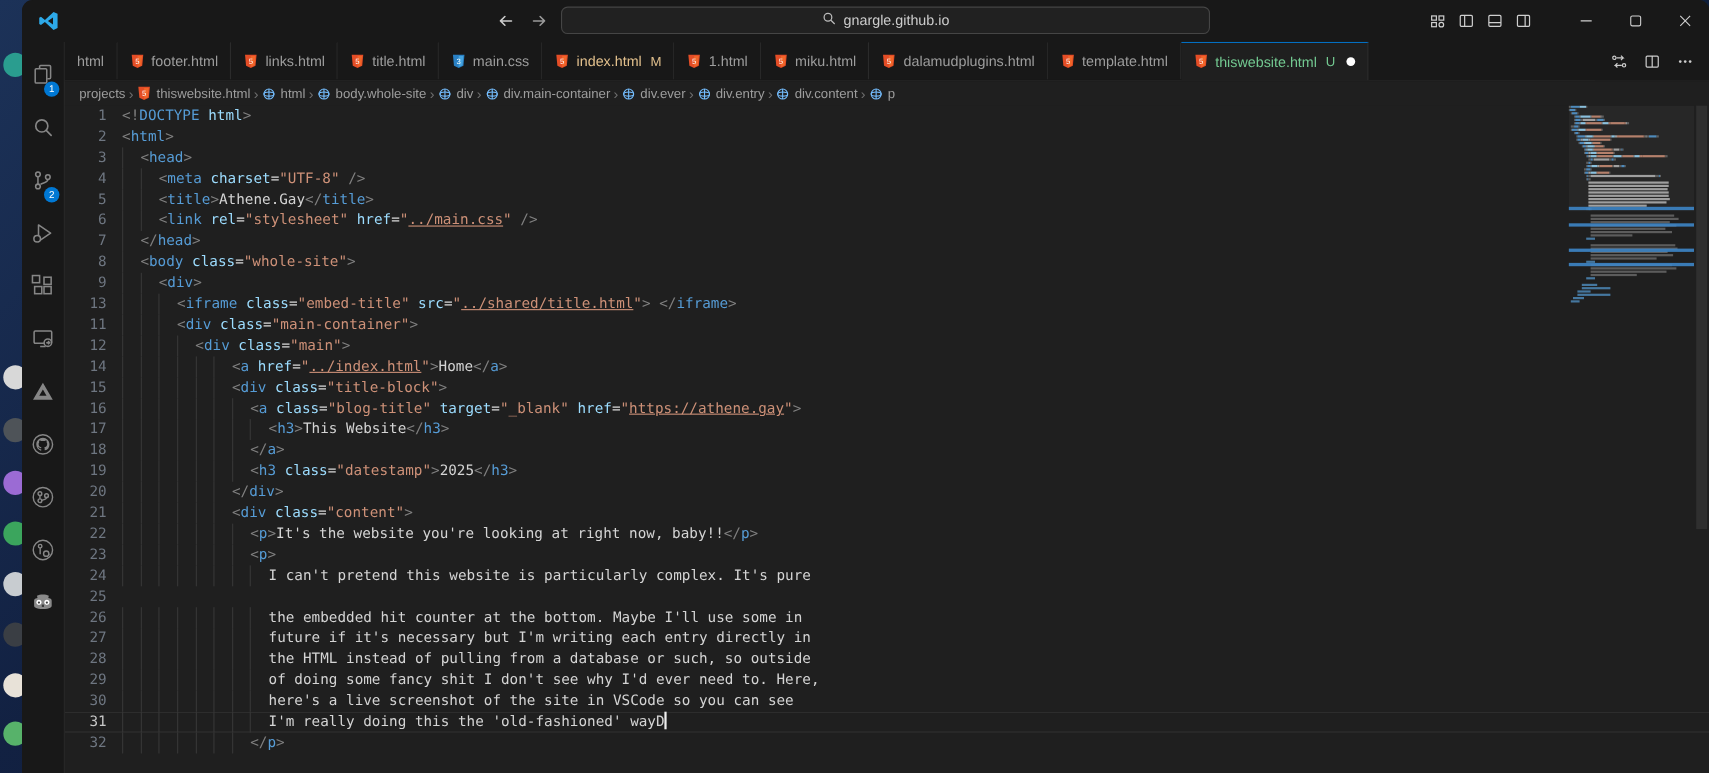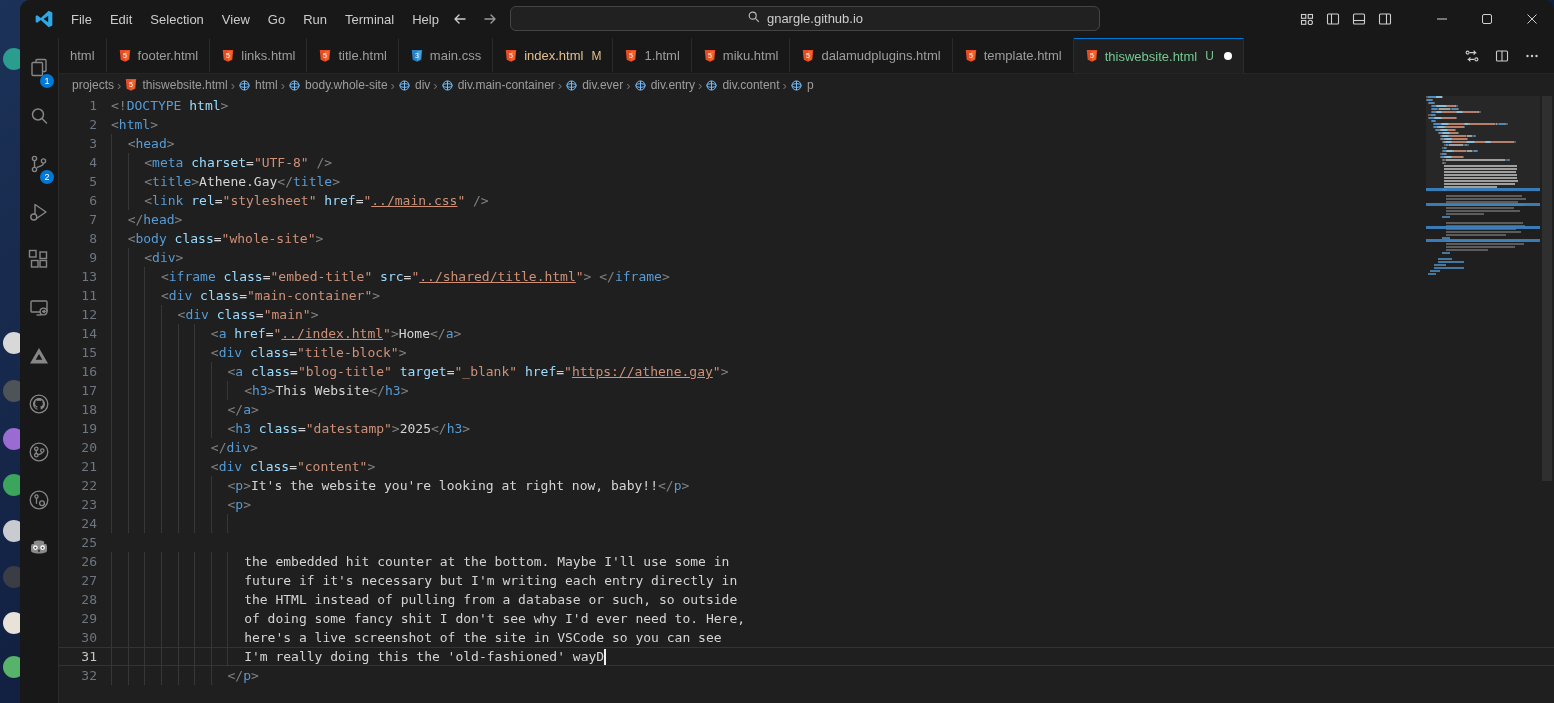--- a/index.html
+++ b/index.html
@@ -88,30 +88,20 @@
   </div>
 
 <div class="window">
 
   <div class="titlebar">
     <span class="vscode-logo">
       <svg viewBox="0 0 24 24" width="20" height="20">
           <path fill="#2da9e8" d="M17.6 2.2 8.2 10.9 3.9 7.6 2 8.5v7l1.9.9 4.3-3.3 9.4 8.7 4.4-2.1V4.3L17.6 2.2zM17 8.2v7.6L11.5 12 17 8.2z"></path>
         </svg>
     </span>
-    <div style="display:flex;">
-        <div class="menu-item">File</div>
-        <div class="menu-item">Edit</div>
-        <div class="menu-item">Selection</div>
-        <div class="menu-item">View</div>
-        <div class="menu-item">Go</div>
-        <div class="menu-item">Run</div>
-        <div class="menu-item">Terminal</div>
-        <div class="menu-item">Help</div>
-      </div>
 
     <div class="nav-arrows">
       <span>
         <svg width="16" height="16" viewBox="0 0 16 16" fill="none" stroke="#cccccc" stroke-width="1.4" stroke-linecap="round" stroke-linejoin="round">
             <path d="M13 8H3M7 4 3 8l4 4"></path>
           </svg>
       </span>
       <span>
         <svg width="16" height="16" viewBox="0 0 16 16" fill="none" stroke="#9a9a9a" stroke-width="1.4" stroke-linecap="round" stroke-linejoin="round">
             <path d="M3 8h10M9 4l4 4-4 4"></path>
@@ -585,21 +575,21 @@
             <div class="line">
               <span class="ln">22</span>
               <span class="lc"><span class="g"></span><span class="g"></span><span class="g"></span><span class="g"></span><span class="g"></span><span class="g"></span><span class="g"></span><span class="tk-p">&lt;</span><span class="tk-t">p</span><span class="tk-p">&gt;</span><span class="tk-x">It's the website you're looking at right now, baby!!</span><span class="tk-p">&lt;/</span><span class="tk-t">p</span><span class="tk-p">&gt;</span></span>
             </div>
             <div class="line">
               <span class="ln">23</span>
               <span class="lc"><span class="g"></span><span class="g"></span><span class="g"></span><span class="g"></span><span class="g"></span><span class="g"></span><span class="g"></span><span class="tk-p">&lt;</span><span class="tk-t">p</span><span class="tk-p">&gt;</span></span>
             </div>
             <div class="line">
               <span class="ln">24</span>
-              <span class="lc"><span class="g"></span><span class="g"></span><span class="g"></span><span class="g"></span><span class="g"></span><span class="g"></span><span class="g"></span><span class="g"></span></span>
+              <span class="lc"><span class="g"></span><span class="g"></span><span class="g"></span><span class="g"></span><span class="g"></span><span class="g"></span><span class="g"></span><span class="g"></span><span class="tk-x">I can't pretend this website is particularly complex. It's pure</span></span>
             </div>
             <div class="line">
               <span class="ln">25</span>
             </div>
             <div class="line">
               <span class="ln">26</span>
               <span class="lc"><span class="g"></span><span class="g"></span><span class="g"></span><span class="g"></span><span class="g"></span><span class="g"></span><span class="g"></span><span class="g"></span><span class="tk-x">the embedded hit counter at the bottom. Maybe I'll use some in</span></span>
             </div>
             <div class="line">
               <span class="ln">27</span>

